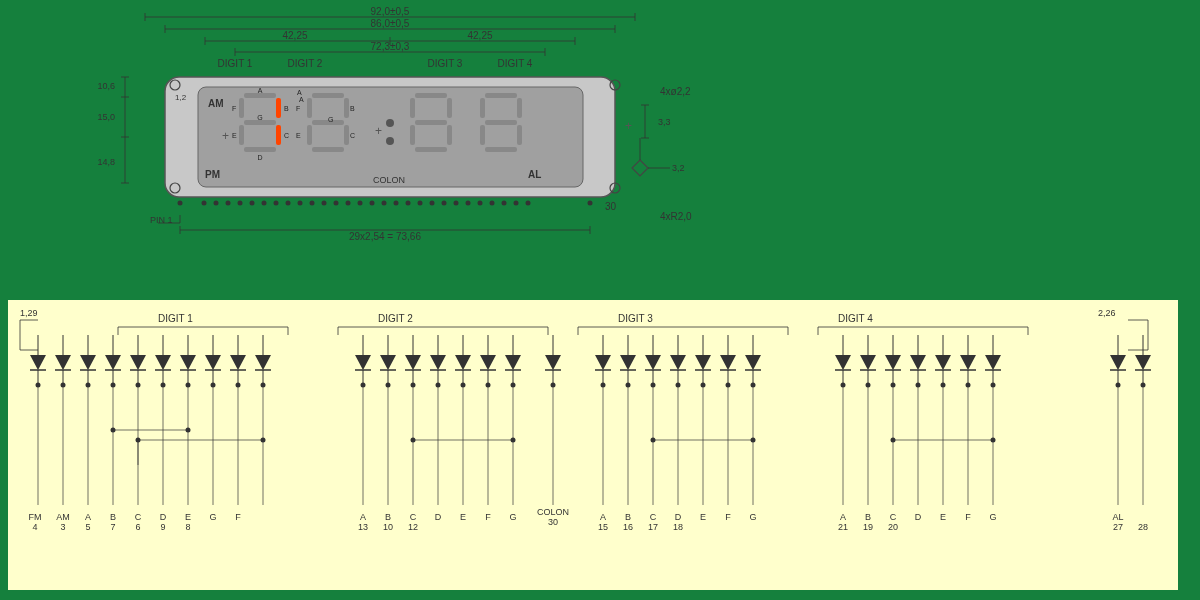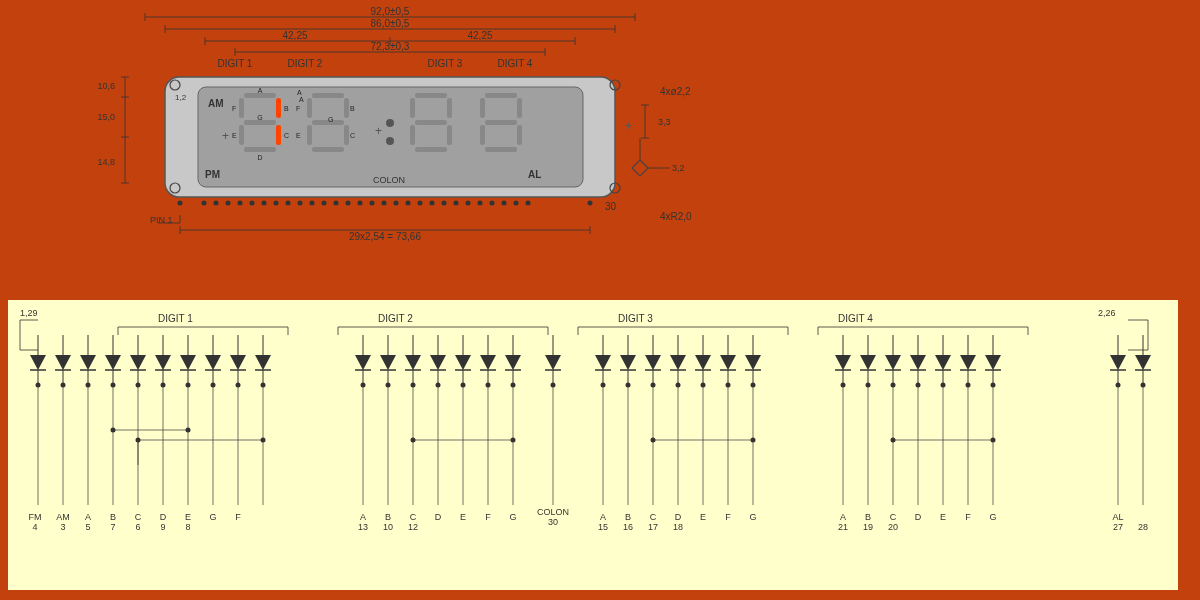--- a/index.html
+++ b/index.html
@@ -9,21 +9,21 @@
       background: #f5f5dc;
       font-family: Arial, sans-serif;
       font-size: 11px;
       overflow: hidden;
       position: relative;
     }
 
     .main-container {
       width: 1200px;
       height: 600px;
-      background: #c2410c;
+      background: #15803d;
       position: relative;
       padding: 10px;
     }
 
   </style>
 </head>
 <body>
 
 <div class="main-container">
 

